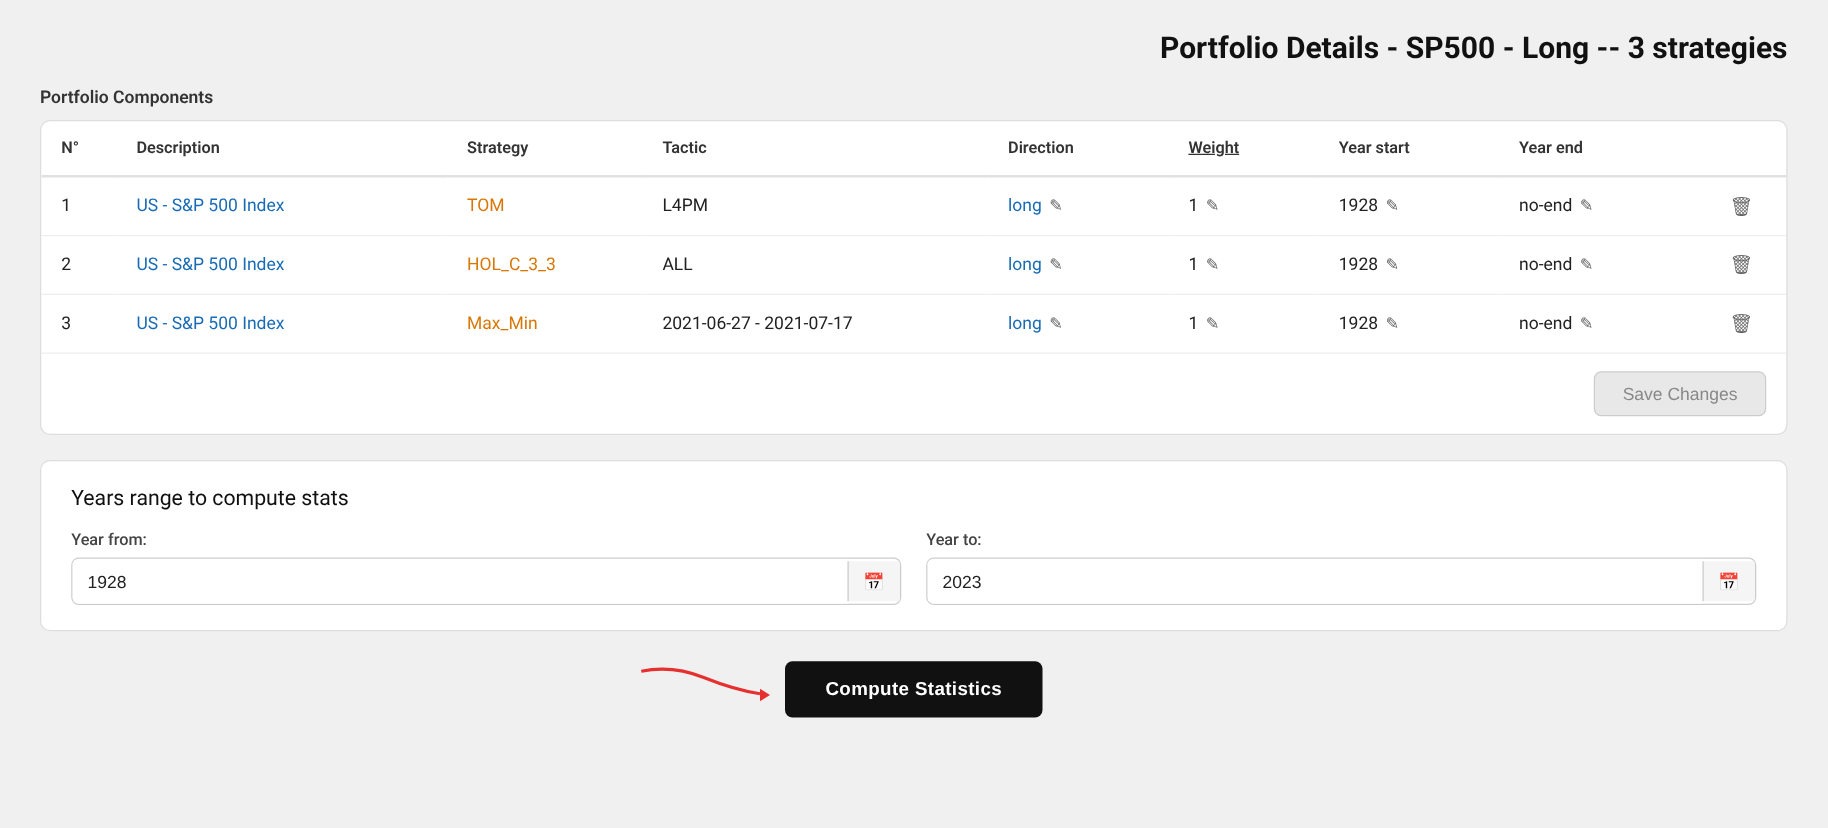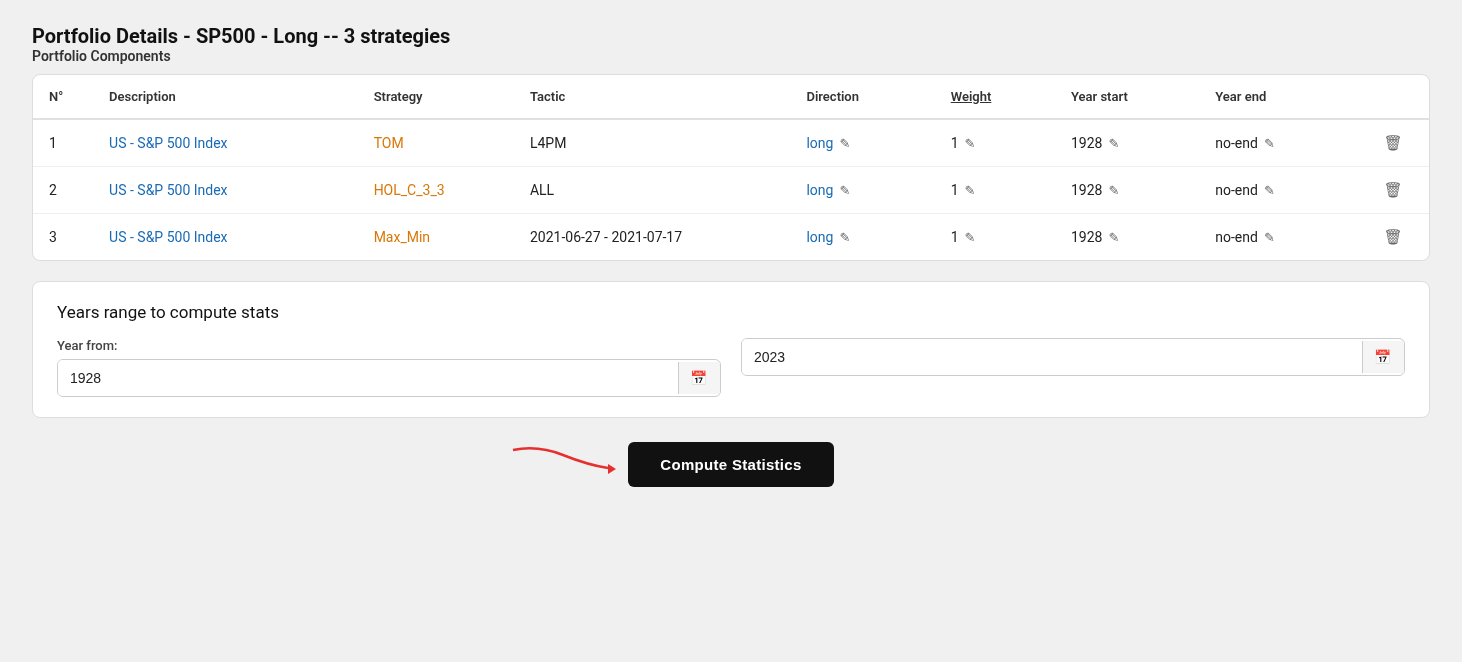--- a/index.html
+++ b/index.html
@@ -7,23 +7,25 @@
       background: #f0f0f0;
       font-family: -apple-system, BlinkMacSystemFont, 'Segoe UI', Roboto, sans-serif;
       font-size: 14px;
       color: #222;
       padding: 24px 32px;
       min-width: 1462px;
       min-height: 662px;
     }
 
     .page-title {
-      font-size: 20px;
+      font-size: 24px;
       font-weight: 700;
+      margin-bottom: 18px;
       color: #111;
+      text-align: right;
     }
 
     .section-label {
       font-size: 14px;
       font-weight: 600;
       color: #333;
       margin-bottom: 10px;
     }
 
     .card {
@@ -356,35 +358,39 @@
           <span class="edit-icon">✎</span>
         </span>
       </td>
       <td>
         <span class="delete-icon">🗑</span>
       </td>
     </tr>
       </tbody>
   </table>
 
+  <div class="save-btn-row">
+    <button class="save-btn">Save Changes</button>
+  </div>
 </div>
 
 <div class="years-card">
   <h3 class="years-title">Years range to compute stats</h3>
   <div class="years-fields">
     <div class="year-field">
       <label>Year from:</label>
       <div class="year-input-wrapper">
         <input type="text" value="1928" style="">
         <button class="calendar-btn">
           <span>📅</span>
         </button>
       </div>
     </div>
     <div class="year-field">
+      <label>Year to:</label>
       <div class="year-input-wrapper">
         <input type="text" value="2023" style="">
         <button class="calendar-btn">
           <span>📅</span>
         </button>
       </div>
     </div>
   </div>
 </div>
 

